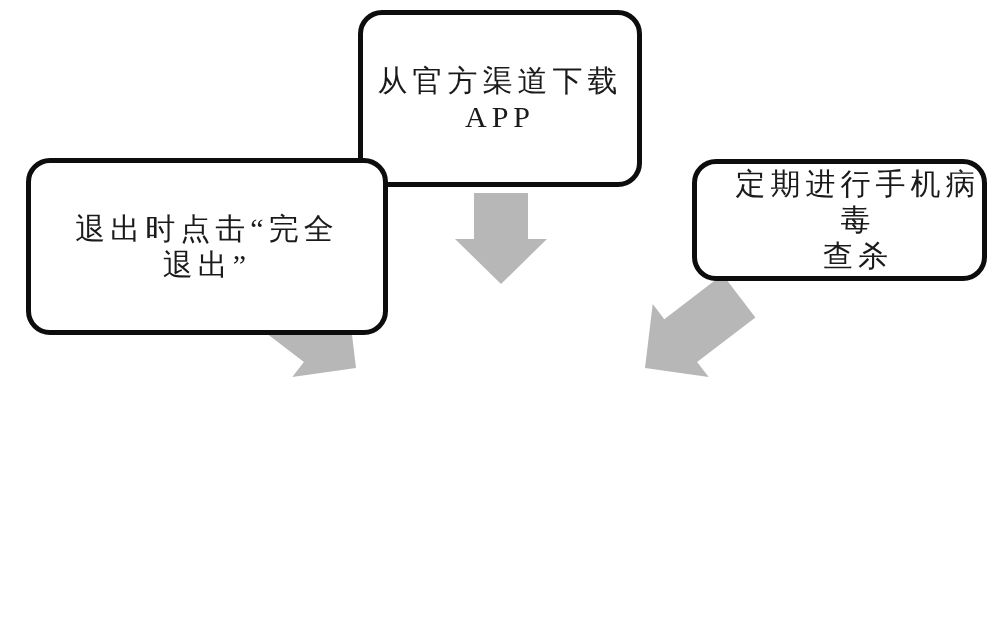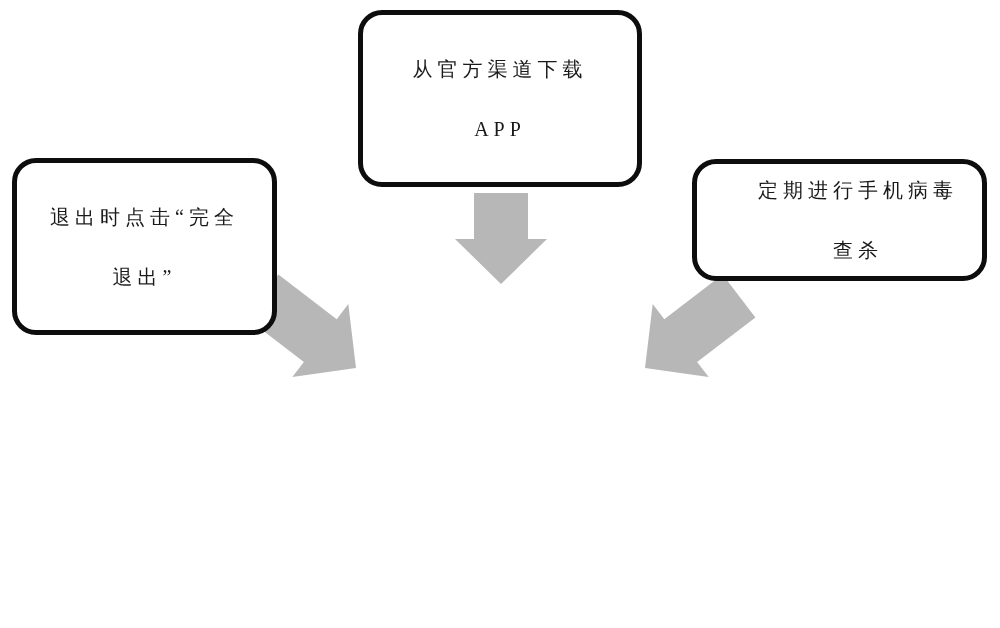--- a/index.html
+++ b/index.html
@@ -35,29 +35,29 @@
   }
   .box {
     border-radius: 24px;
   }
   .circle {
     border-radius: 50%;
     border-width: 6px;
   }
   .node-label {
     white-space: pre-line;
-    font-size: 20px;
-    line-height: 60px;
+    font-size: 30px;
+    line-height: 36px;
     letter-spacing: 5px;
   }
   .circle .node-label {
     letter-spacing: 4px;
   }
   #top-box    { left: 358px; top: 10px;  width: 284px; height: 177px; }
-  #left-box   { left: 12px;  top: 158px; width: 265px; height: 177px; }
+  #left-box   { left: 26px;  top: 158px; width: 362px; height: 177px; }
   #right-box  { left: 692px; top: 159px; width: 295px; height: 122px; padding-left: 37px; }
   #center-circle { left: 342px; top: 293px; width: 315px; height: 320px; }
 </style>
 </head>
 <body>
 
 <div id="canvas">
 
   <svg id="arrow-layer" width="1000" height="628" viewBox="0 0 1000 628">
 

